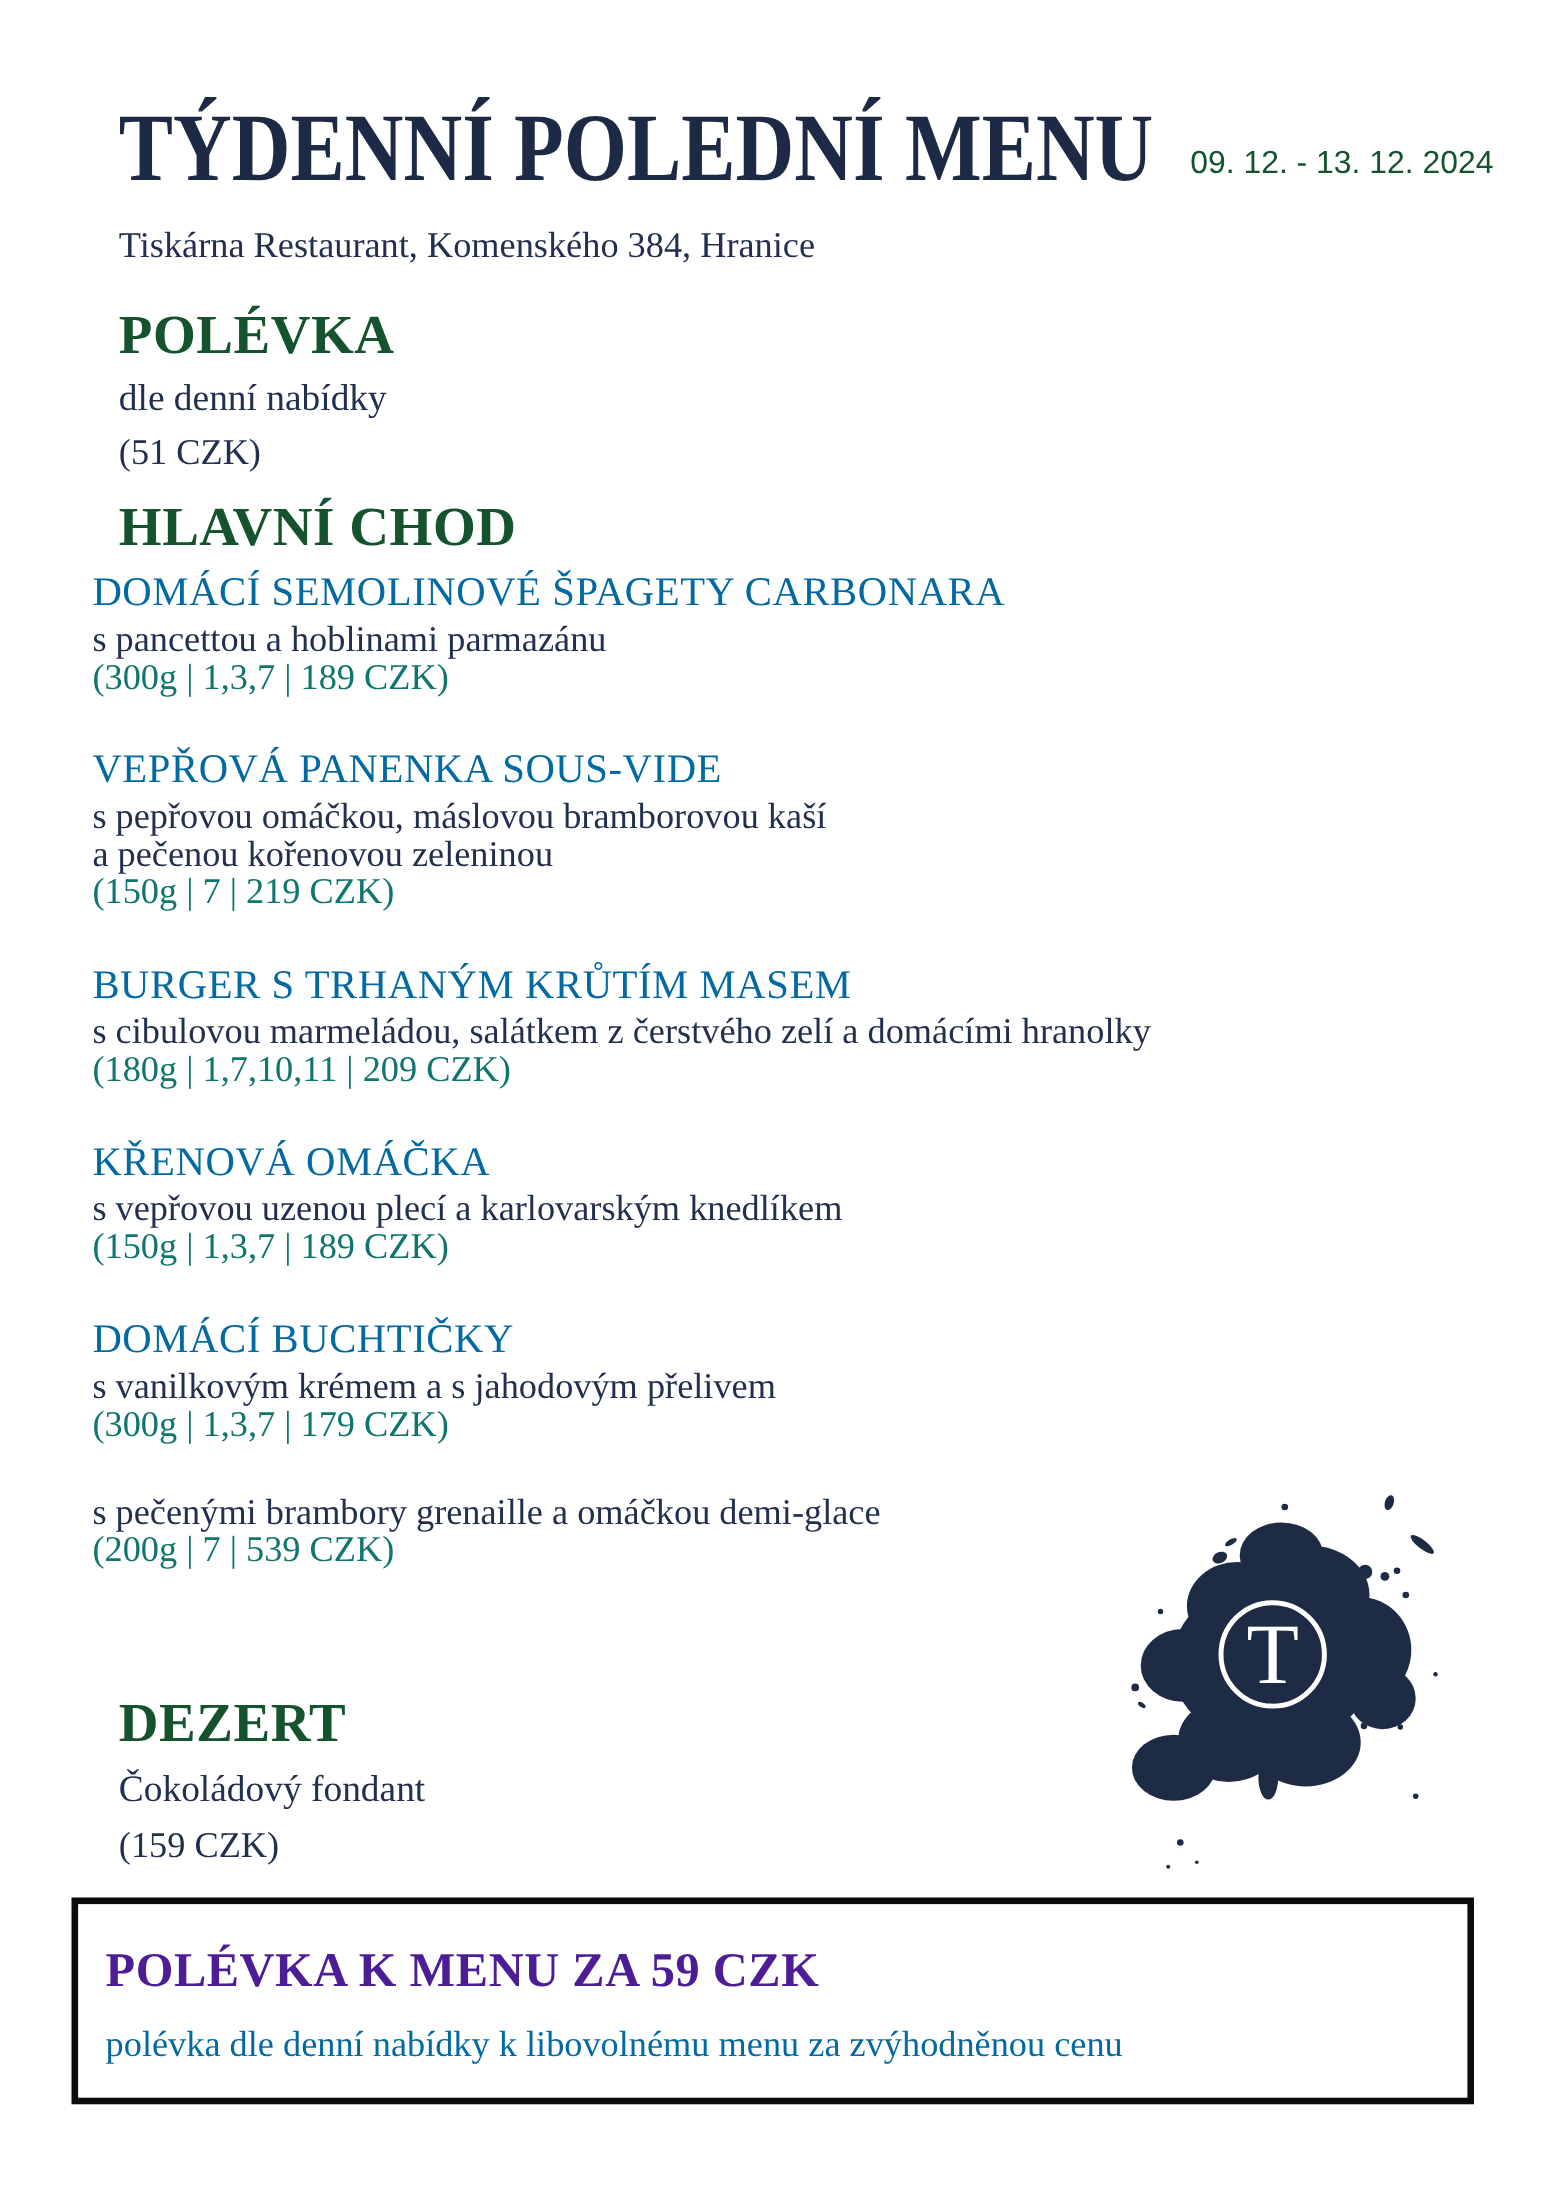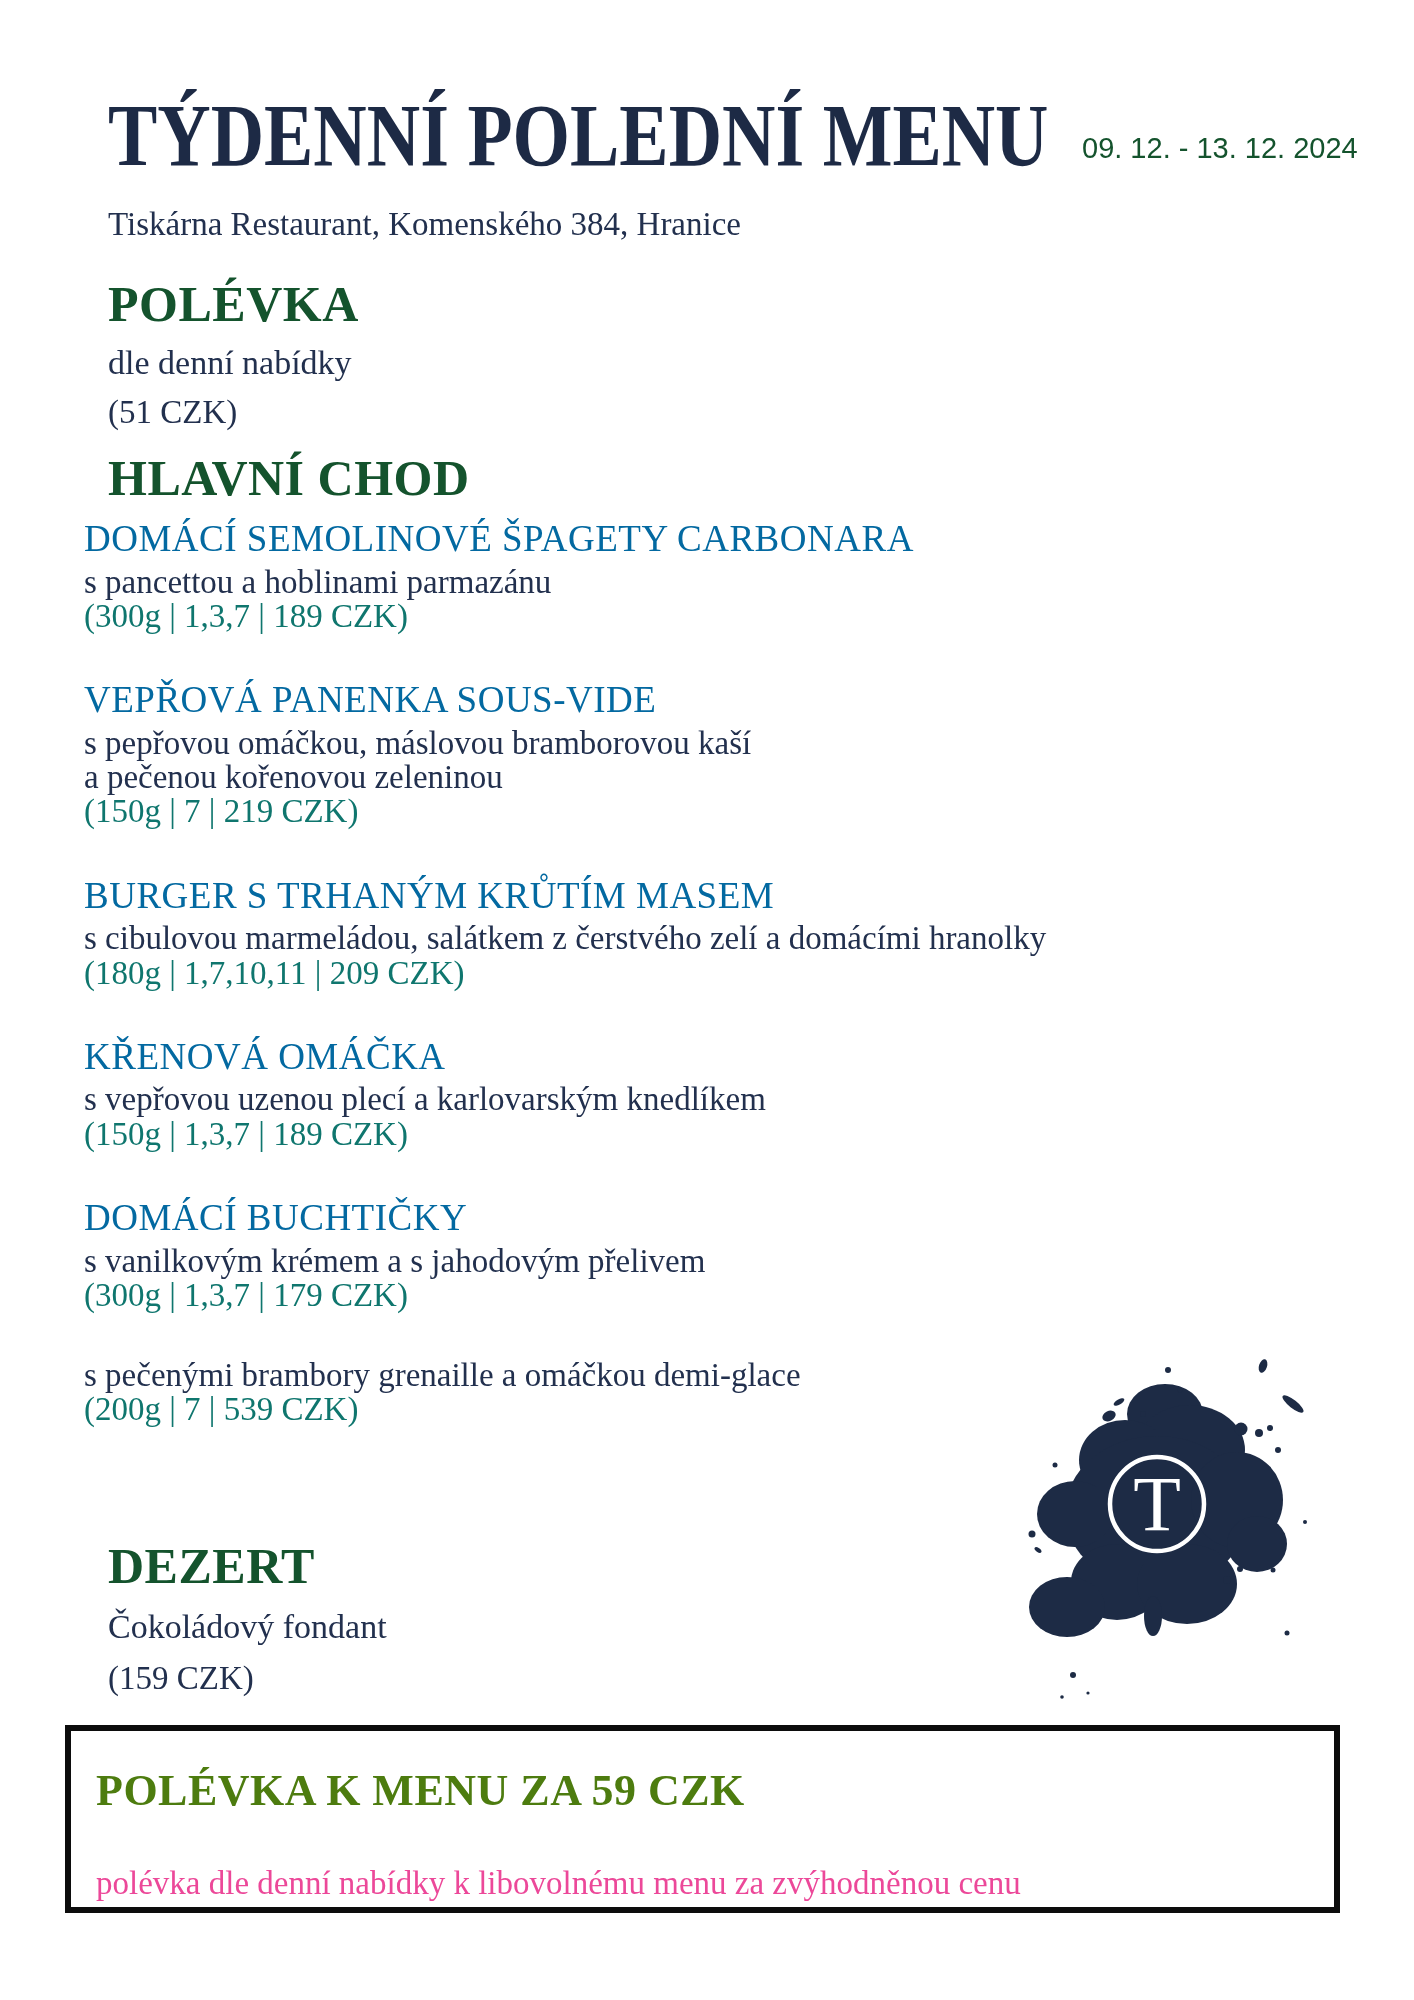--- a/index.html
+++ b/index.html
@@ -85,32 +85,31 @@
     border: 6px solid #0c0c0c;
     box-sizing: border-box;
     background: #ffffff;
   }
   .promo-title {
     position: absolute;
     left: 25px;
     top: 34px;
     font-size: 44px;
     font-weight: 700;
-    color: #4d7c0f;
+    color: #4c1d95;
     letter-spacing: 0.5px;
     white-space: nowrap;
   }
   .promo-desc {
     position: absolute;
     left: 25px;
     top: 110px;
     font-size: 33px;
-    color: #ec4899;
-    white-space: nowrap;
-    margin-top: 24px;
+    color: #0369a1;
+    white-space: nowrap;
   }
 
   
   .logo { position: absolute; left: 1005px; top: 1352px; width: 340px; height: 470px; }
 </style>
 </head>
 <body>
 
 <div class="page">
 

